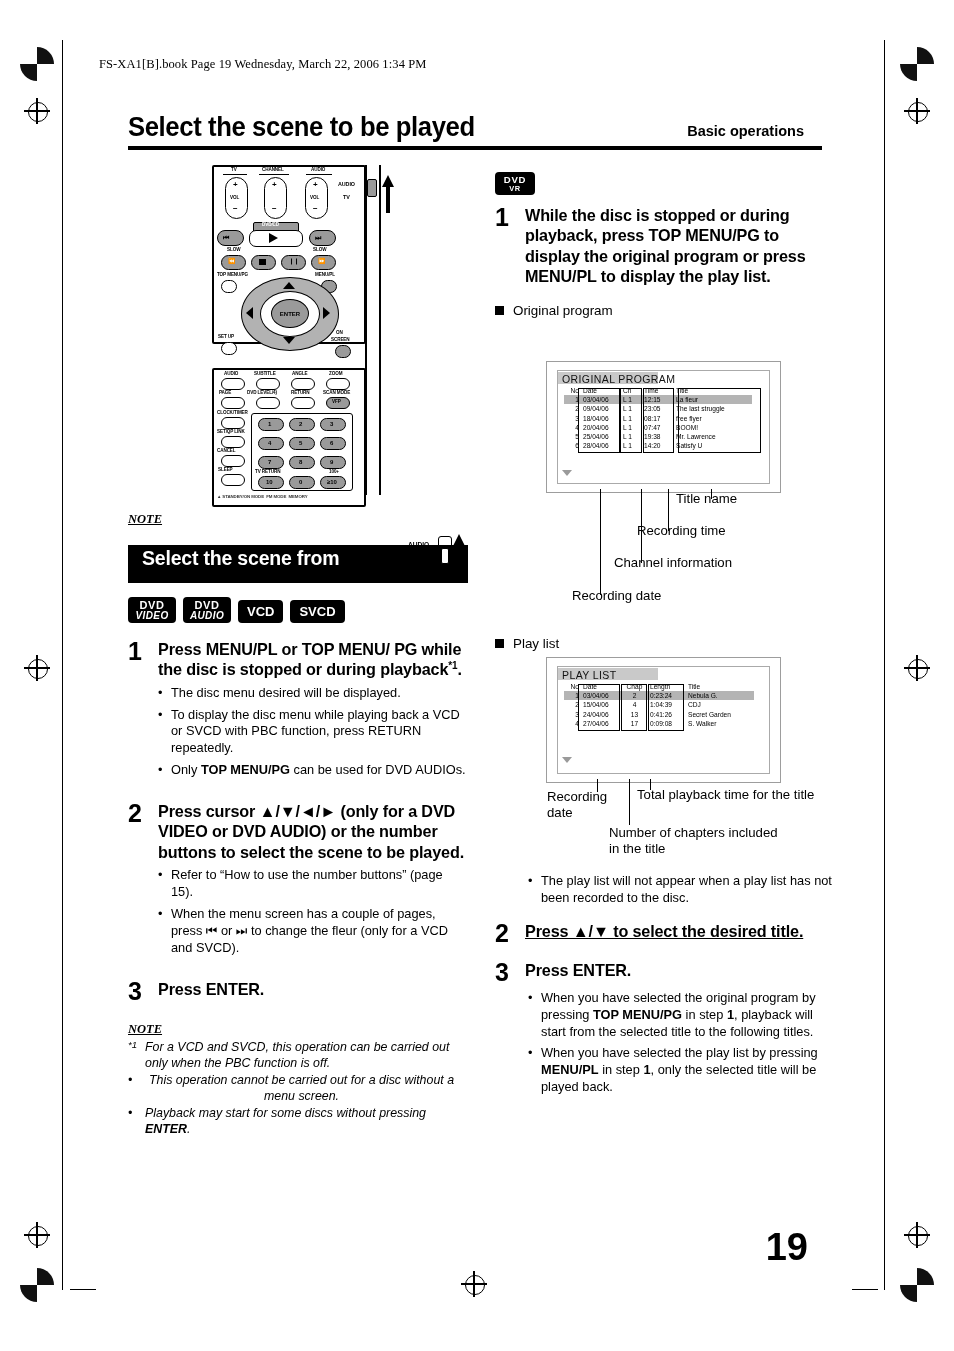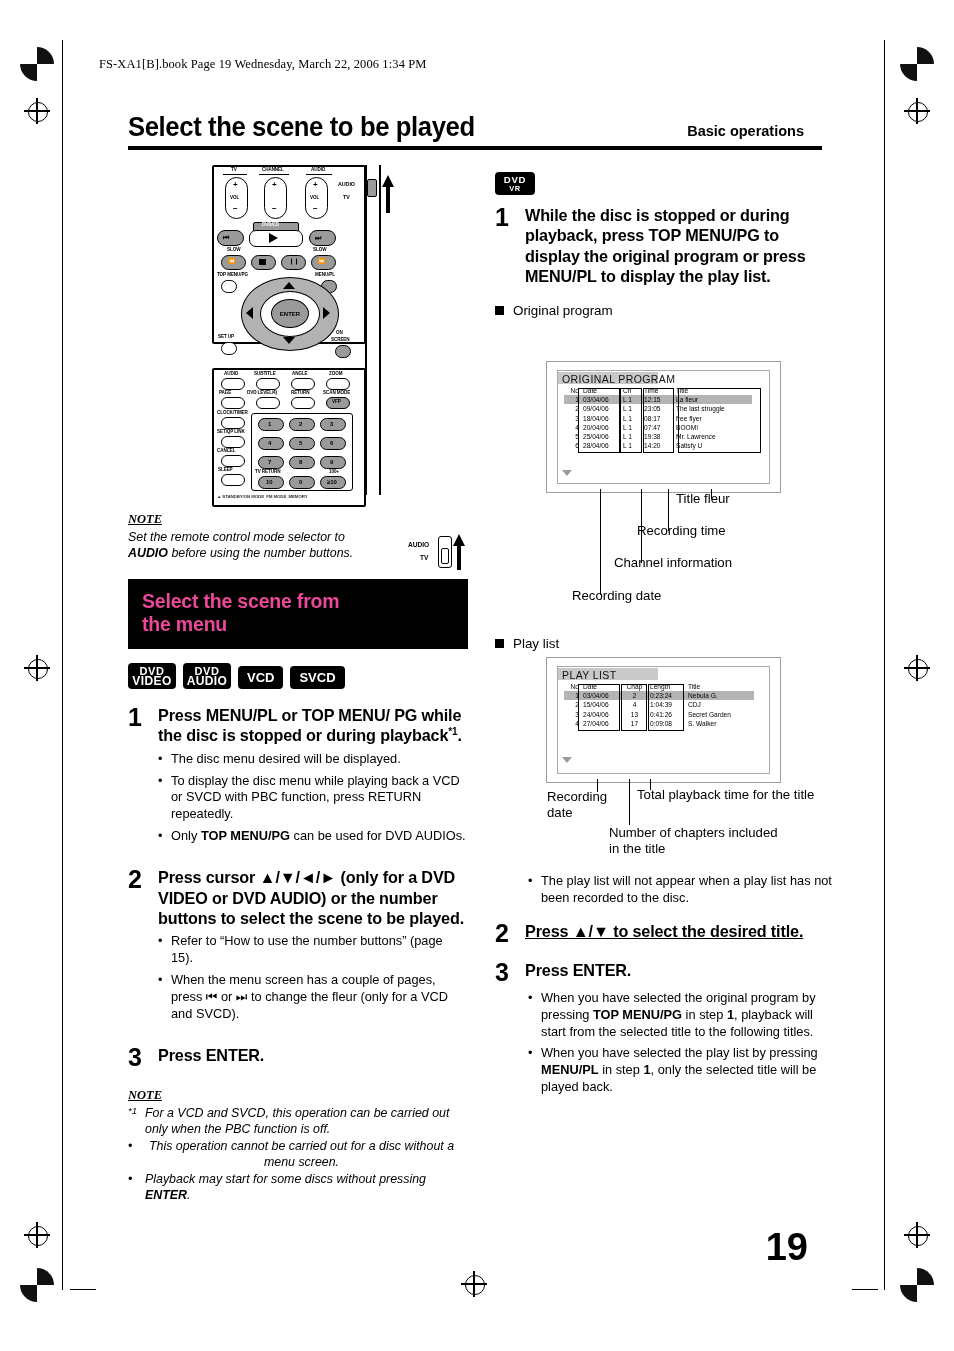--- a/index.html
+++ b/index.html
@@ -56,30 +56,30 @@
        border-radius:50%;background:#9a9a9a;display:flex;align-items:center;justify-content:center;
        font-size:6px;font-weight:bold;}
   .arrowup{position:absolute;left:384px;top:176px;}
 
   
   .noteHead{font-family:"Liberation Serif","DejaVu Serif",serif;font-style:italic;font-weight:bold;
        font-size:12.5px;text-decoration:underline;}
   .noteBody{font-family:"Liberation Sans",sans-serif;font-style:italic;font-size:12.4px;line-height:1.3;}
 
   
-  .sectionbox{background:#000;color:#ec4899;padding:11px 14px 13px 14px;}
+  .sectionbox{background:#000;color:#ffffff;padding:2px 14px 13px 14px;}
   .sectionbox .t{font-size:19.5px;font-weight:bold;line-height:1.17;letter-spacing:-.2px;}
 
   
   .badges{display:flex;gap:7px;align-items:flex-end;}
   .badge{background:#000;color:#fff;border-radius:4px;text-align:center;font-weight:bold;
        display:flex;flex-direction:column;justify-content:center;}
   .badge.two{width:48px;height:25px;padding-top:1px;}
   .badge.two .l1{font-size:11px;line-height:11px;letter-spacing:.6px;}
-  .badge.two .l2{font-size:12px;line-height:9px;letter-spacing:.4px;}
+  .badge.two .l2{font-size:10px;line-height:9px;letter-spacing:.4px;font-style:italic;}
   .badge.one{height:23px;padding:0 9px;font-size:13px;line-height:23px;display:block;}
   .badge.vr{width:40px;height:22px;padding-top:1px;}
   .badge.vr .l1{font-size:9.6px;line-height:10px;letter-spacing:.8px;}
   .badge.vr .l2{font-size:7.4px;line-height:8px;letter-spacing:.6px;text-align:center;}
 
   
   .step{display:flex;margin-top:14px;}
   .stepnum{font-size:25px;font-weight:bold;line-height:1;width:30px;flex:0 0 30px;}
   .steptext{font-size:16.2px;font-weight:bold;line-height:1.26;letter-spacing:-.15px;}
   .bullets{margin:5px 0 0 30px;}
@@ -286,39 +286,34 @@
     <div class="lbl" style="left:94px;top:314px;font-size:6px;">0</div>
     <div class="btn btnG" style="left:115px;top:311px;width:24px;height:11px;"></div>
     <div class="lbl" style="left:122px;top:314px;font-size:6px;">≥10</div>
     <div class="lbl" style="left:12px;top:330px;font-size:4.4px;color:#333;">▲ STANDBY/ON MODE&nbsp;&nbsp;FM MODE&nbsp;&nbsp;MEMORY</div>
   </div>
 
   <div class="colL" style="top:512px;">
 
     <div style="position:relative;">
       <div class="noteHead">NOTE</div>
-      <div class="noteBody" style="width:272px;margin-top:2px;">
-        <span>Set the remote control mode selector to</span><br>
-        <b>AUDIO</b><span> before using the number buttons.</span>
-      </div>
 
       <div class="modesel" style="left:280px;top:22px;width:60px;height:36px;">
         <div style="position:absolute;left:0;top:7px;font-size:6.6px;font-weight:bold;">AUDIO</div>
         <div style="position:absolute;left:12px;top:20px;font-size:6.6px;font-weight:bold;">TV</div>
         <div style="position:absolute;left:30px;top:2px;width:12px;height:30px;border:1.6px solid #000;border-radius:3px;"></div>
         <div style="position:absolute;left:33px;top:14px;width:6px;height:14px;background:#fff;border:1.4px solid #000;border-radius:2px;"></div>
         <svg style="position:absolute;left:44px;top:0px;" width="14" height="36" viewBox="0 0 14 36">
             <polygon points="7,0 13,12 9,12 9,36 5,36 5,12 1,12" fill="#000"></polygon>
           </svg>
       </div>
     </div>
 
     <div class="sectionbox" style="margin-top:18px;width:312px;">
       <div class="t">Select the scene from</div>
-      <div class="t">the menu</div>
     </div>
 
     <div class="badges" style="margin-top:14px;">
       <div class="badge two">
         <div class="l1">DVD</div>
         <div class="l2">VIDEO</div>
       </div>
       <div class="badge two">
         <div class="l1">DVD</div>
         <div class="l2">AUDIO</div>
@@ -469,21 +464,21 @@
     <div class="colframe" style="left:73px;top:26px;width:20px;height:63px;"></div>
     <div class="colframe" style="left:96px;top:26px;width:29px;height:63px;"></div>
     <div class="colframe" style="left:131px;top:26px;width:81px;height:63px;"></div>
     <div class="scrolltri" style="left:15px;top:108px;"></div>
   </div>
 
   <div class="leaderv" style="left:600px;top:489px;height:106px;"></div>
   <div class="leaderv" style="left:641px;top:489px;height:74px;"></div>
   <div class="leaderv" style="left:668px;top:489px;height:42px;"></div>
   <div class="leaderv" style="left:711px;top:489px;height:10px;"></div>
-  <div class="calloutlbl" style="left:676px;top:491px;">Title fleur</div>
+  <div class="calloutlbl" style="left:676px;top:491px;">Title name</div>
   <div class="calloutlbl" style="left:637px;top:523px;">Recording time</div>
   <div class="calloutlbl" style="left:614px;top:555px;">Channel information</div>
   <div class="calloutlbl" style="left:572px;top:588px;">Recording date</div>
 
   <div class="subsec" style="position:absolute;left:495px;top:622px;">
     <div class="sqr"></div>
     <span>Play list</span>
   </div>
 
   <div class="osd" style="position:absolute;left:546px;top:657px;width:233px;height:124px;">

